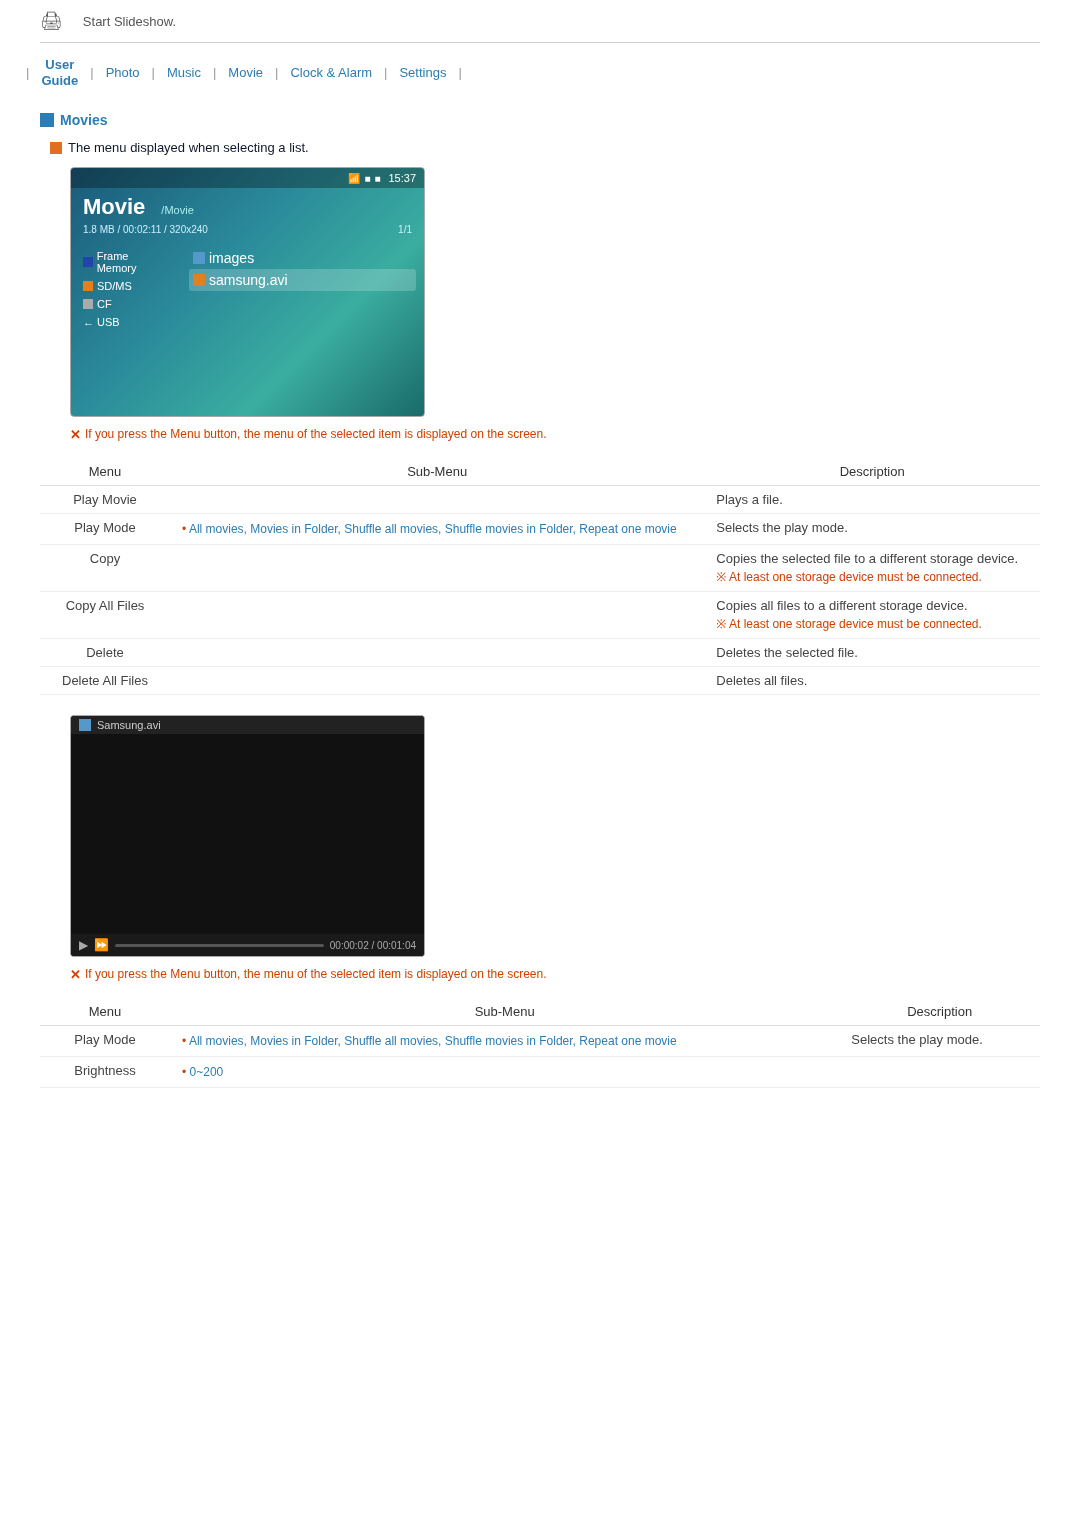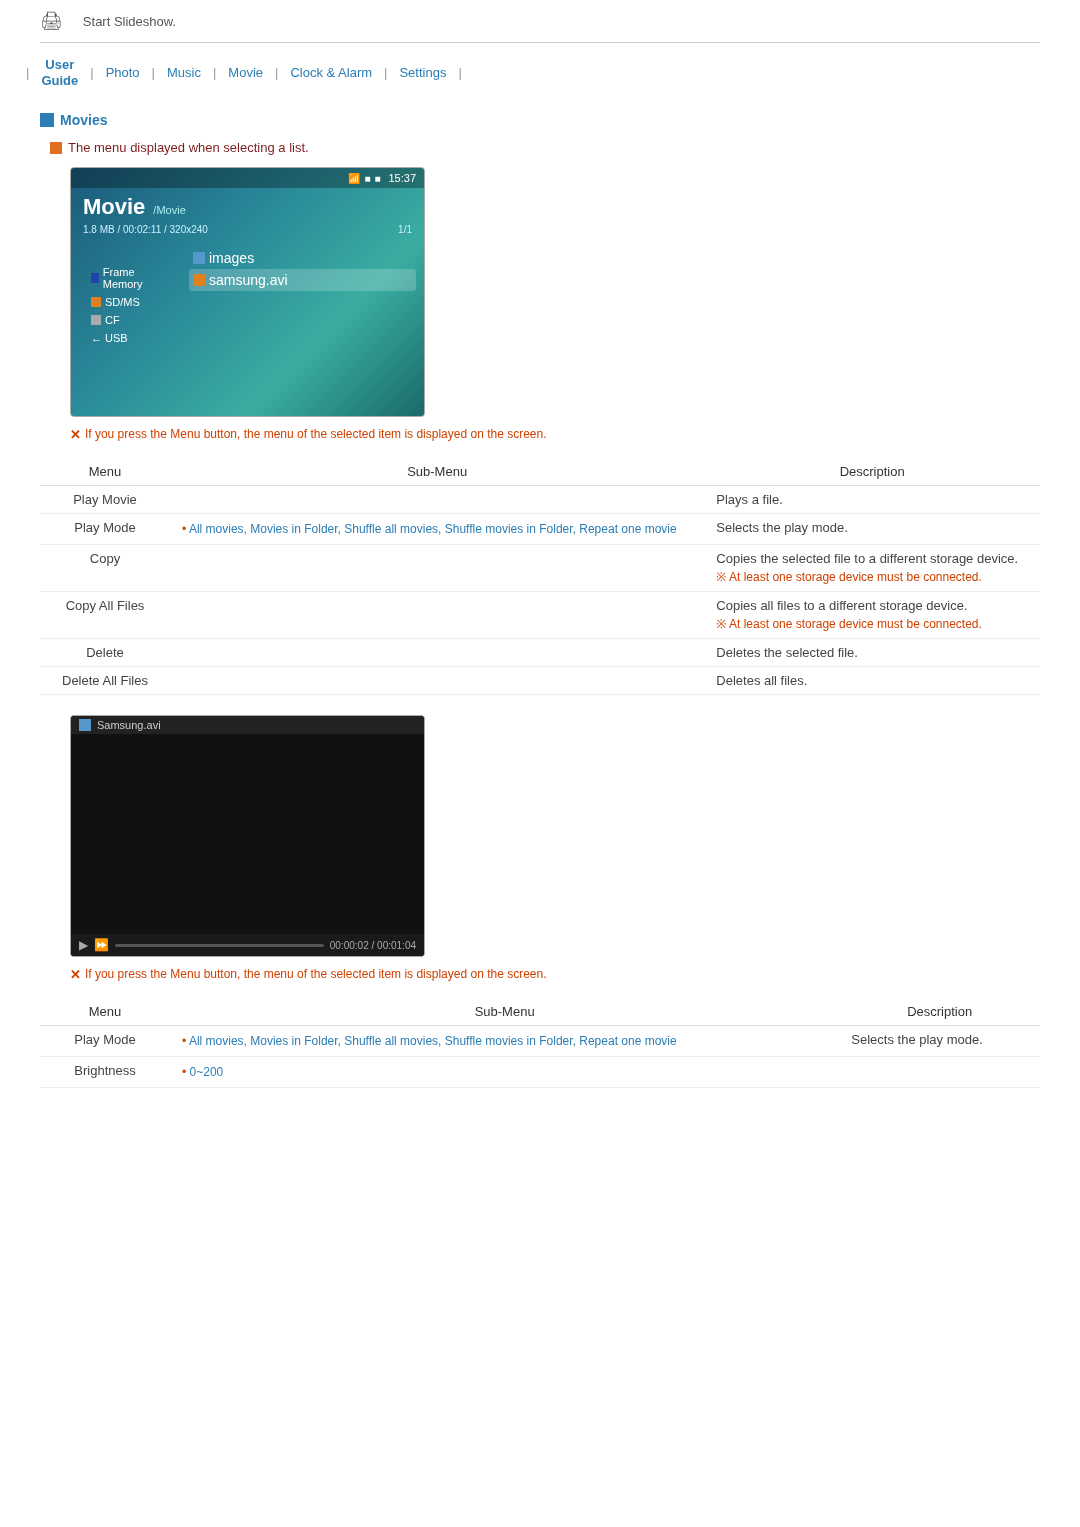--- a/index.html
+++ b/index.html
@@ -96,21 +96,21 @@
     .sub-header-icon {
       width: 12px;
       height: 12px;
       background: #e07020;
       display: inline-block;
       margin-top: 2px;
       flex-shrink: 0;
     }
     .sub-header-text {
       font-size: 13px;
-      color: #7f1d1d;
+      color: #0f172a;
     }
 
     
     .device-screen {
       width: 355px;
       height: 250px;
       border: 1px solid #aaa;
       border-radius: 4px;
       overflow: hidden;
       margin: 10px 0 10px 30px;
@@ -140,38 +140,37 @@
       padding: 6px 12px 2px;
     }
     .device-title {
       color: #fff;
       font-size: 22px;
       font-weight: bold;
     }
     .device-subtitle {
       color: #aee;
       font-size: 11px;
-      margin-left: 8px;
+      margin-left: 16px;
     }
     .device-info-bar {
       display: flex;
       align-items: center;
       padding: 2px 12px;
       font-size: 10px;
       color: #cef;
       gap: 0;
     }
     .device-content {
       display: flex;
       margin-top: 6px;
     }
     .device-sidebar {
       width: 110px;
-      padding: 4px 20px;
-      margin-top: 16px;
+      padding: 4px 12px;
     }
     .sidebar-item {
       display: flex;
       align-items: center;
       gap: 4px;
       padding: 3px 0;
       font-size: 11px;
       color: #fff;
     }
     .sidebar-item-icon {

